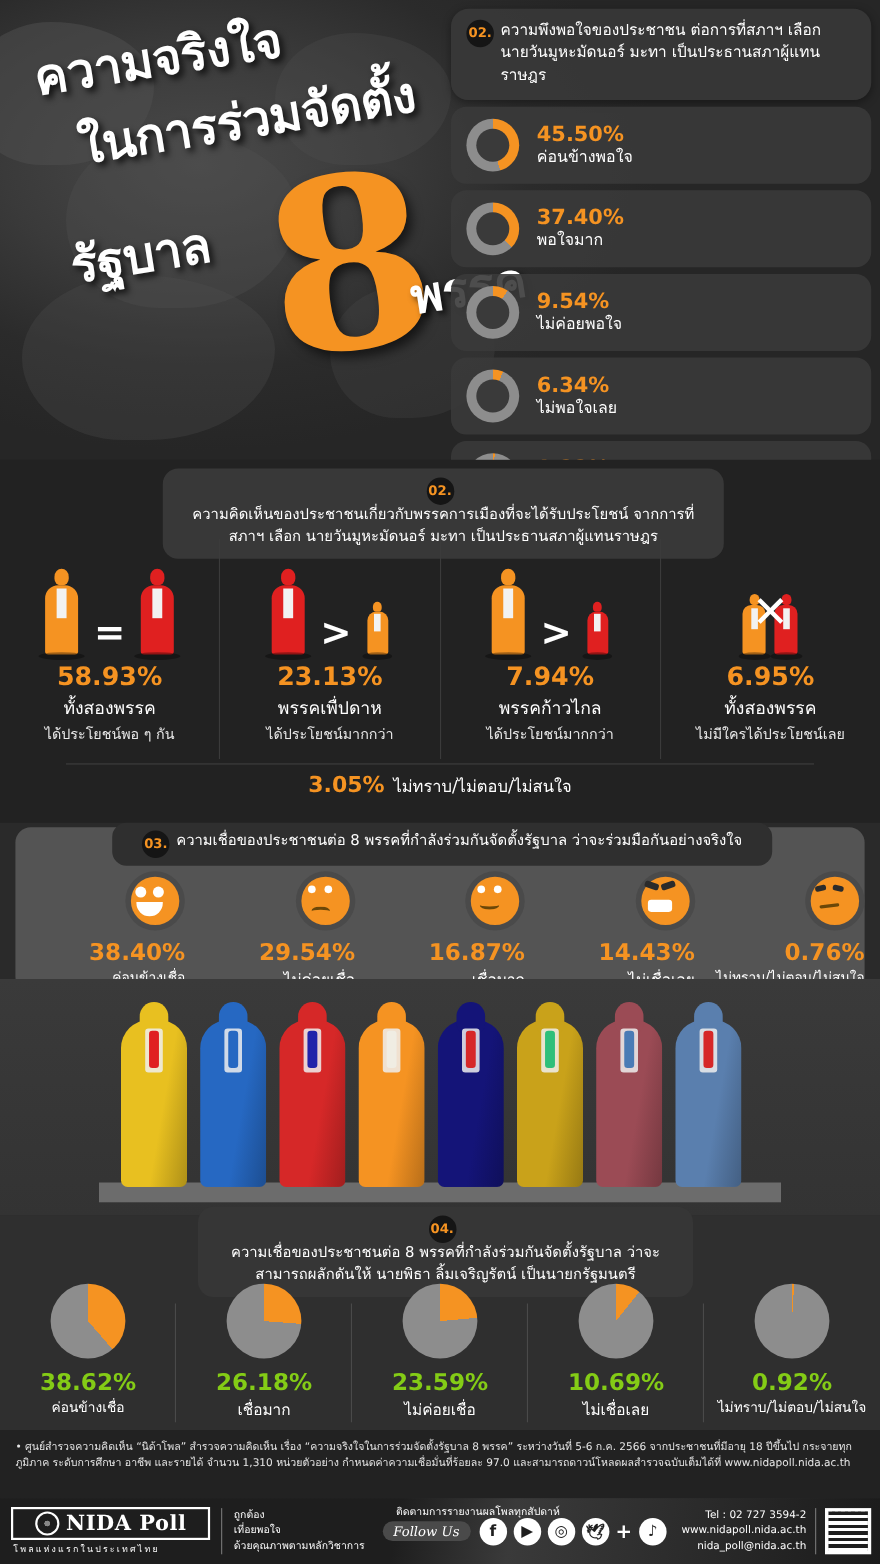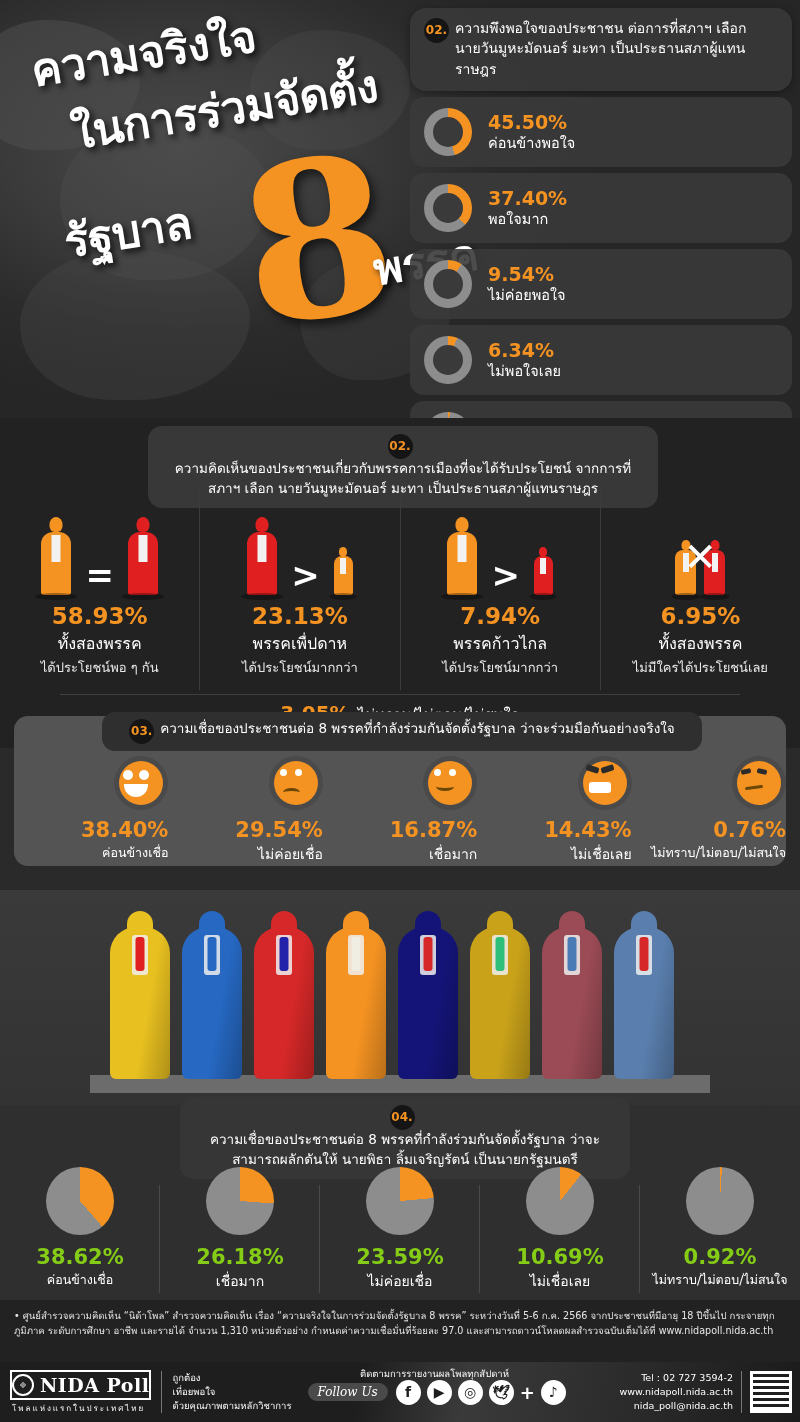--- a/index.html
+++ b/index.html
@@ -83,21 +83,21 @@
   .op { position:relative; }
   .c-val { text-align:center; color:#F59322; font-weight:bold; font-size:23px; margin-top:8px;}
   .c-l1 { text-align:center; font-size:16px; margin-top:2px;}
   .c-l2 { text-align:center; font-size:13px; color:#e9e9e9; margin-top:1px;}
   .nr-row { position:absolute; left:0; top:283px; width:800px; text-align:center;}
   .nr-row .v{ color:#F59322; font-weight:bold; font-size:20px; }
   .nr-row .l{ font-size:15px; margin-left:8px;}
   .hr02 { position:absolute; left:60px; top:276px; width:680px; height:1px; background:#3f3f3f;}
 
   
-  .sec03 { position:absolute; left:14px; top:716px; width:772px; height:150px;
+  .sec03 { position:absolute; left:14px; top:752px; width:772px; height:150px;
            background:#545454; border-radius:14px; }
   .hdr03 { position:absolute; left:88px; top:-4px; width:600px;
            background:#2f2f2f; border-radius:13px; padding:7px 10px; text-align:center;}
   .hdr03 .hdr-text{ width:auto; font-size:13.5px;}
   .emo-row { position:absolute; left:0; top:40px; width:772px; display:flex; }
   .emo-col { flex:1; text-align:right;padding-left:19px; }
   .emo {
     width:54px; height:54px; border-radius:50%; background:#4a4a4a;
     margin:0 auto; position:relative; display:inline-block;
   }
@@ -136,21 +136,21 @@
   .p-lbl.sm { font-size:12.5px; }
 
   
   .foot { position:absolute; left:0; top:1300px; width:800px; height:62px; background:#222; padding:8px 14px 0 14px;}
   .foot p { font-size:9.6px; line-height:1.6; color:#e6e6e6; }
 
   
   .bar { position:absolute; left:0; top:1362px; width:800px; height:60px;
          background:linear-gradient(100deg,#1e1e1e 0%,#1e1e1e 45%,#3a3a3a 58%,#1b1b1b 100%);
          display:flex; align-items:center; }
-  .logo-box { margin-left:10px; border:2px solid #fff; padding:2px 0; display:flex; align-items:center; gap:6px;}
+  .logo-box { margin-left:10px; border:2px solid #fff; padding:2px 20px; display:flex; align-items:center; gap:6px;}
   .seal { width:22px; height:22px; border-radius:50%; border:2px solid #fff;
           background:radial-gradient(circle,#888 20%,#1e1e1e 22%,#1e1e1e 100%); }
   .logo-txt { font-family:"DejaVu Serif",serif; font-weight:bold; font-size:19px; letter-spacing:.5px;}
   .logo-sub { font-size:8px; letter-spacing:2px; margin-left:12px; margin-top:2px;}
   .slogan { border-left:1px solid #777; margin-left:10px; padding-left:10px; font-size:9.5px; line-height:1.45;}
   .follow { margin-left:16px; font-style:italic; font-family:"DejaVu Serif",serif;
             font-size:12px; background:#4a4a4a; border-radius:10px; padding:2px 10px; }
   .social { display:flex; align-items:center; gap:6px; margin-left:8px;}
   .sic { width:25px; height:25px; border-radius:50%; background:#fff; color:#1e1e1e;
          font-size:14px; font-weight:bold; display:flex; align-items:center; justify-content:center;}

